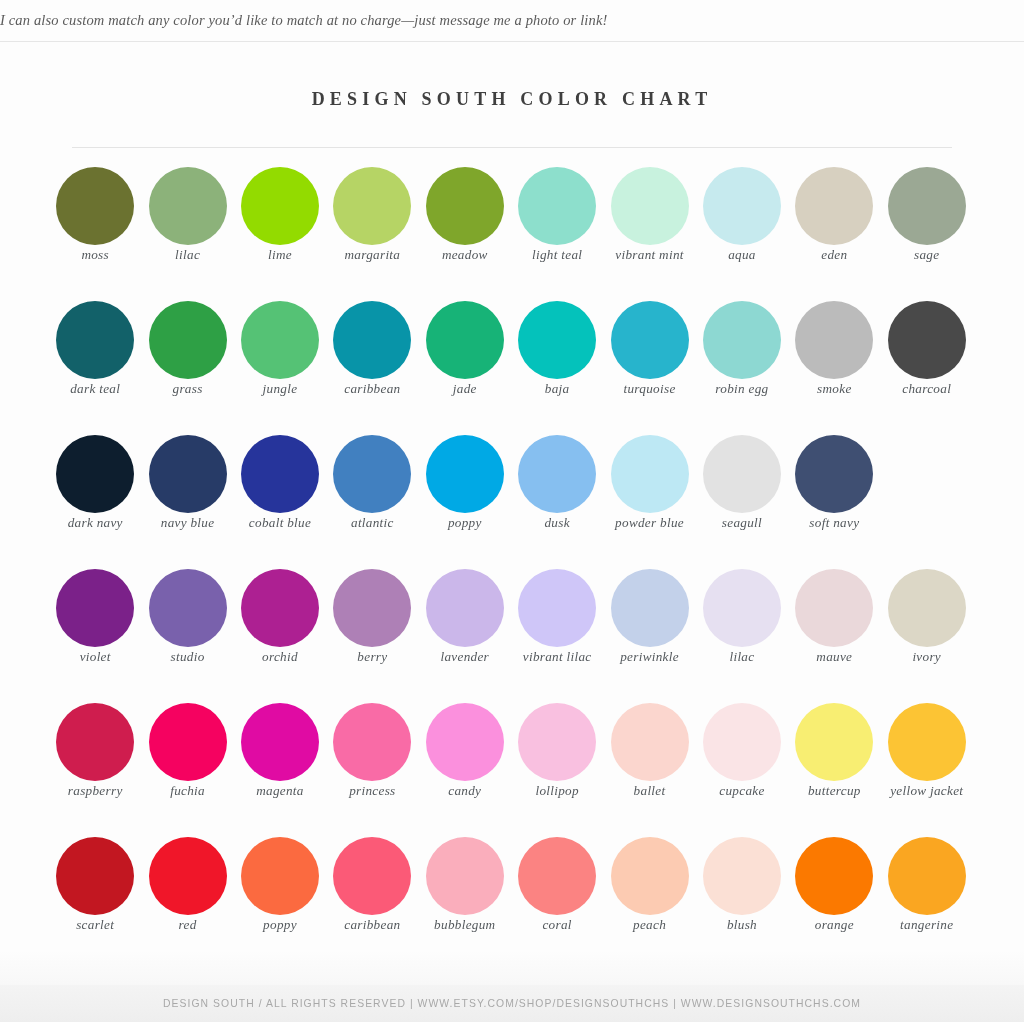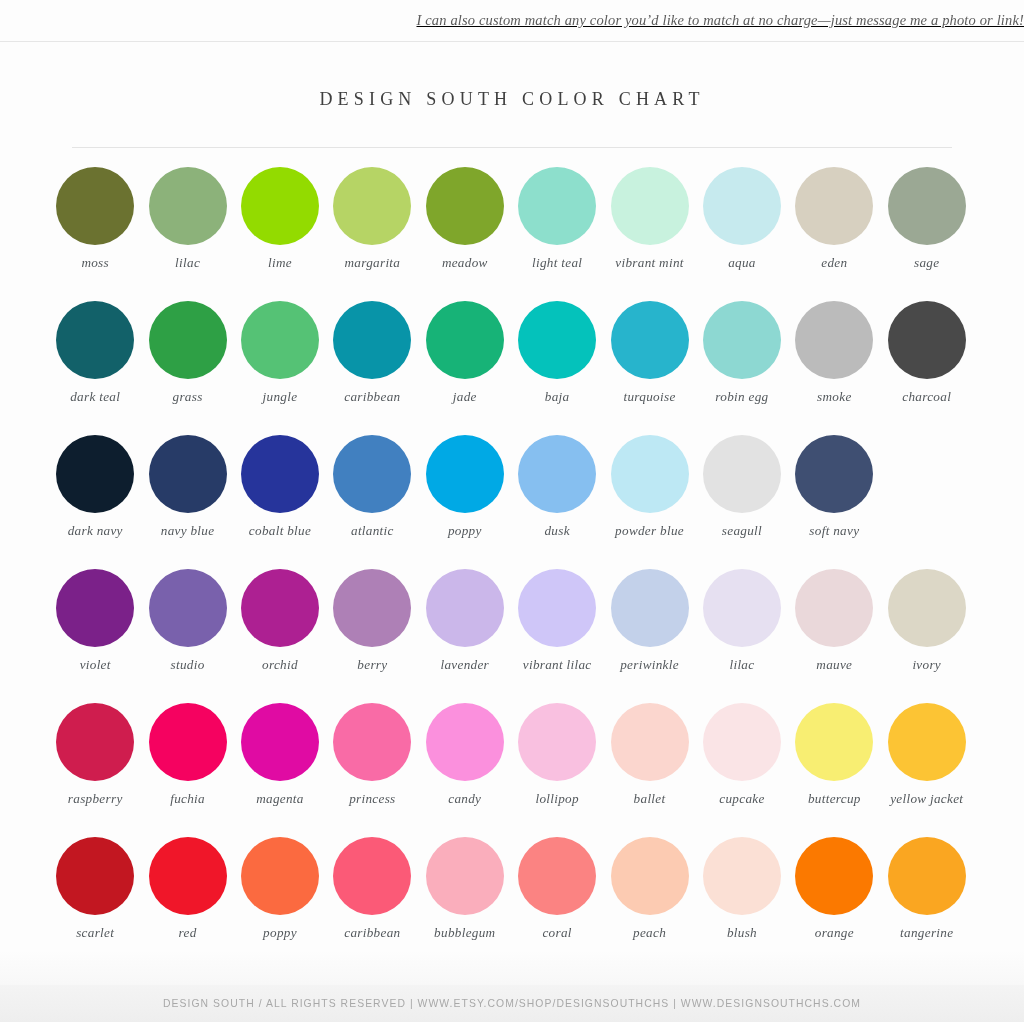--- a/index.html
+++ b/index.html
@@ -24,43 +24,42 @@
     box-sizing: border-box;
     background:
       linear-gradient(to bottom, #fdfdfd 0%, #fdfdfd 93%, #f2f2f2 100%);
   }
 
   
   #promo-bar {
     height: 41px;
     display: flex;
     align-items: center;
-    justify-content: flex-end;
+    justify-content: flex-start;
     border-bottom: 1px solid #e6e6e6;
     background: #fdfdfd;
-    text-decoration: underline;
   }
   #promo-text {
     font-style: italic;
     font-size: 14.5px;
     color: #5b5b5b;
     letter-spacing: 0.15px;
     white-space: nowrap;
   }
 
   
   #title-block {
     margin-top: 47px;
     text-align: center;
   }
   #chart-title {
     font-size: 18px;
     letter-spacing: 5.2px;
     color: #3f3f3f;
-    font-weight: 400;
+    font-weight: 700;
     margin: 0;
     text-transform: uppercase;
     font-family: "Liberation Serif", "DejaVu Serif", serif;
   }
   #title-rule {
     width: 880px;
     height: 1px;
     background: #e4e4e4;
     margin: 37px auto 0 auto;
   }
@@ -82,21 +81,21 @@
     align-items: center;
     box-sizing: border-box;
   }
   .swatch-dot {
     width: 78px;
     height: 78px;
     border-radius: 50%;
     flex: 0 0 auto;
   }
   .swatch-label {
-    margin-top: 10px;
+    margin-top: 2px;
     font-style: italic;
     font-size: 13.2px;
     line-height: 16px;
     color: #53585c;
     text-align: center;
     max-width: 84px;
     letter-spacing: 0.3px;
   }
 
   

